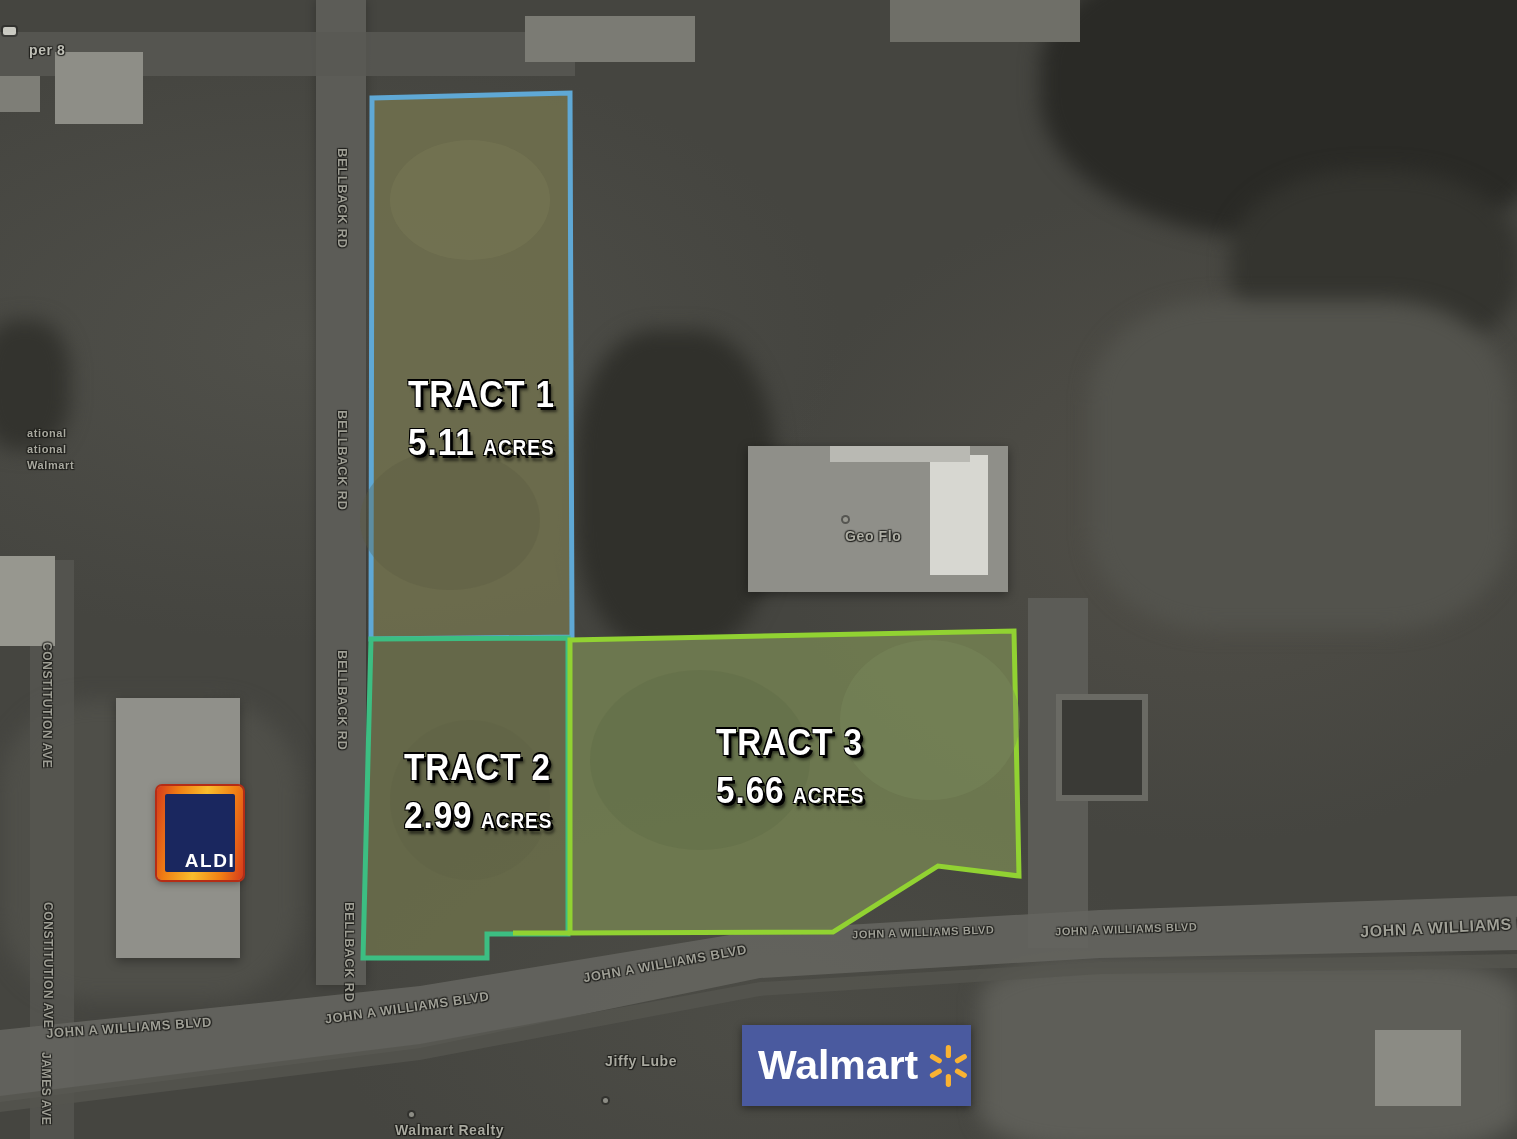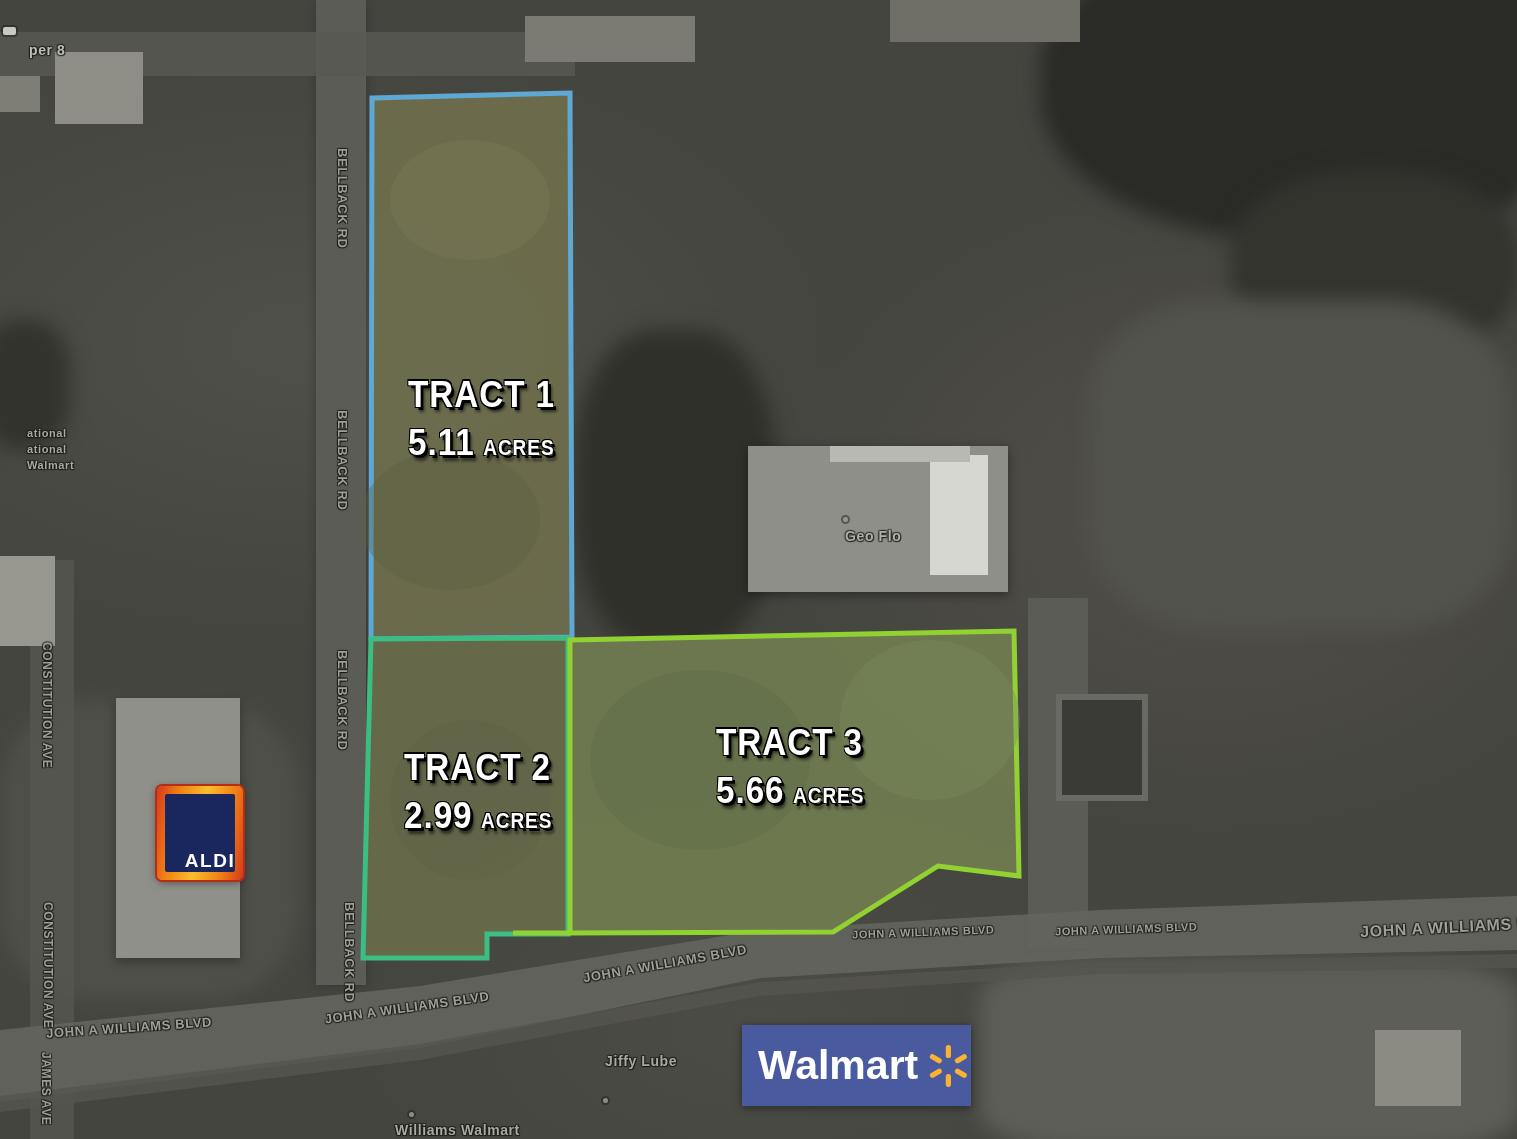--- a/index.html
+++ b/index.html
@@ -156,21 +156,21 @@
   <div class="maplbl poi" style="left:0px;top:425px;font-size:11px;line-height:16px;">
     <div>ational</div>
     <div>ational</div>
     <div>Walmart</div>
   </div>
 
   <div class="dot" style="left:843px;top:517px;width:5px;height:5px;"></div>
   <div class="maplbl poi" style="left:818px;top:528px;font-size:14px;">Geo Flo</div>
 
   <div class="dot" style="left:409px;top:1112px;width:5px;height:5px;"></div>
-  <div class="maplbl poi" style="left:368px;top:1122px;font-size:14px;">Williams Walmart</div>
+  <div class="maplbl poi" style="left:368px;top:1122px;font-size:14px;">Walmart Realty</div>
 
   <div class="dot" style="left:603px;top:1098px;width:5px;height:5px;"></div>
   <div class="maplbl poi" style="left:578px;top:1053px;font-size:14px;">Jiffy Lube</div>
 
   <div id="aldi">
     <div class="inner">
       <svg width="56" height="40" viewBox="0 0 60 46">
         <g fill="#a6d9f0">
           <polygon points="2,44 9,44 24,2 17,2"></polygon>
           <polygon points="12,44 19,44 34,2 27,2"></polygon>

